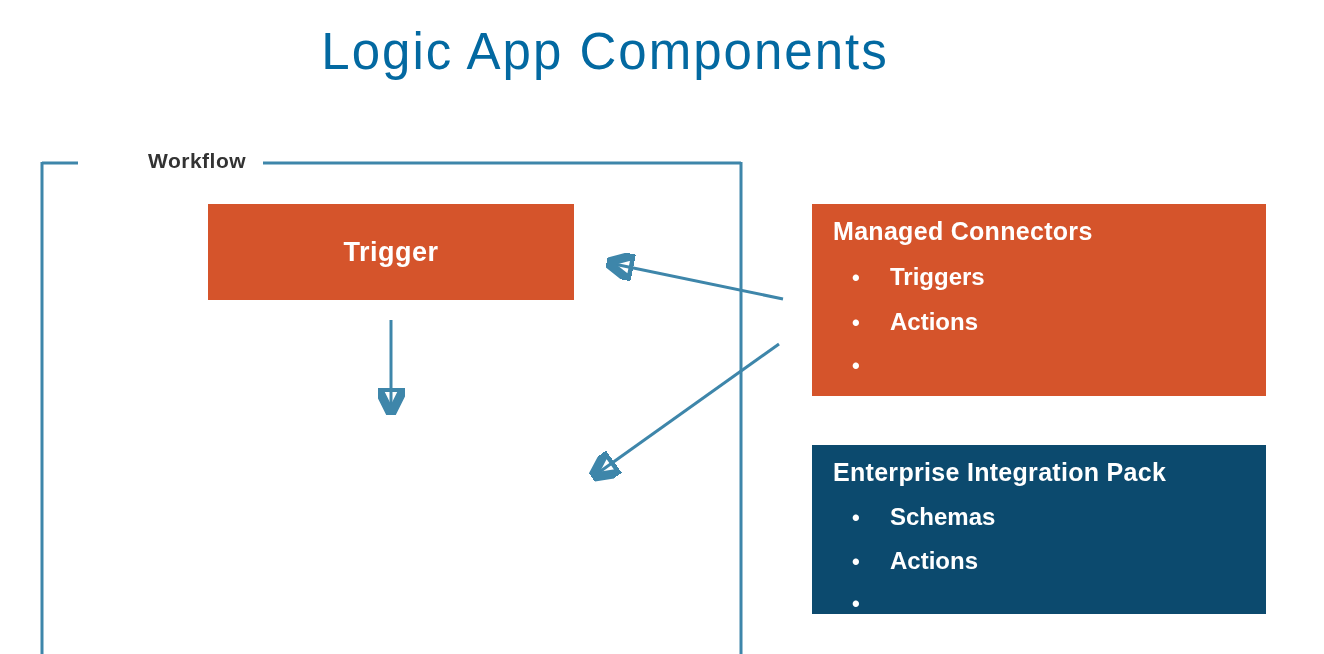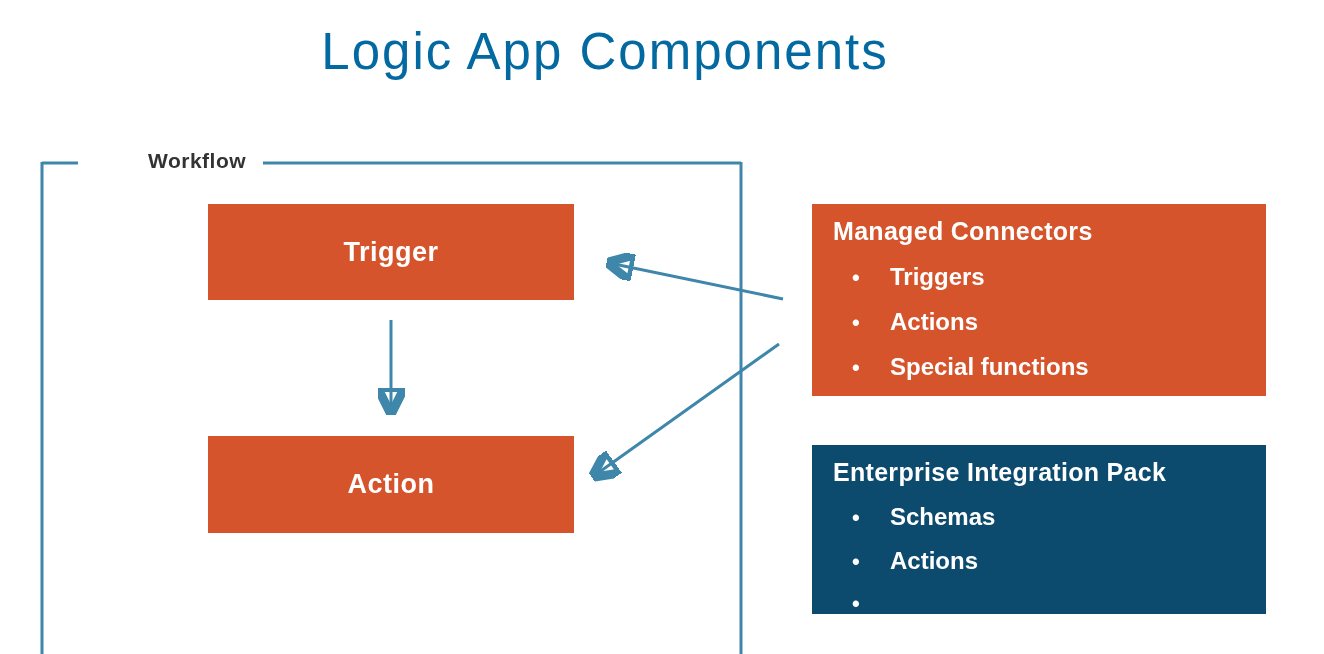--- a/index.html
+++ b/index.html
@@ -119,38 +119,34 @@
     <line x1="783" y1="299" x2="614" y2="264" marker-end="url(#arrowhead)"></line>
     <line x1="779" y1="344" x2="598" y2="473" marker-end="url(#arrowhead)"></line>
   </svg>
 
   <div class="workflow-label">Workflow</div>
 
   <div id="trigger-box" class="node-box">
     <span>Trigger</span>
   </div>
 
-  <div id="action-box" class="node-box">
-    <span>Action</span>
-  </div>
 
   <div id="managed-panel" class="panel">
     <div class="panel-title">Managed Connectors</div>
     <ul class="panel-list">
       <li>
         <span class="bullet">•</span>
         <span class="bullet-text">Triggers</span>
       </li>
       <li>
         <span class="bullet">•</span>
         <span class="bullet-text">Actions</span>
       </li>
       <li>
         <span class="bullet">•</span>
-        <span class="bullet-text">Special functions</span>
       </li>
     </ul>
   </div>
 
   <div id="enterprise-panel" class="panel">
     <div class="panel-title">Enterprise Integration Pack</div>
     <ul class="panel-list">
       <li>
         <span class="bullet">•</span>
         <span class="bullet-text">Schemas</span>

